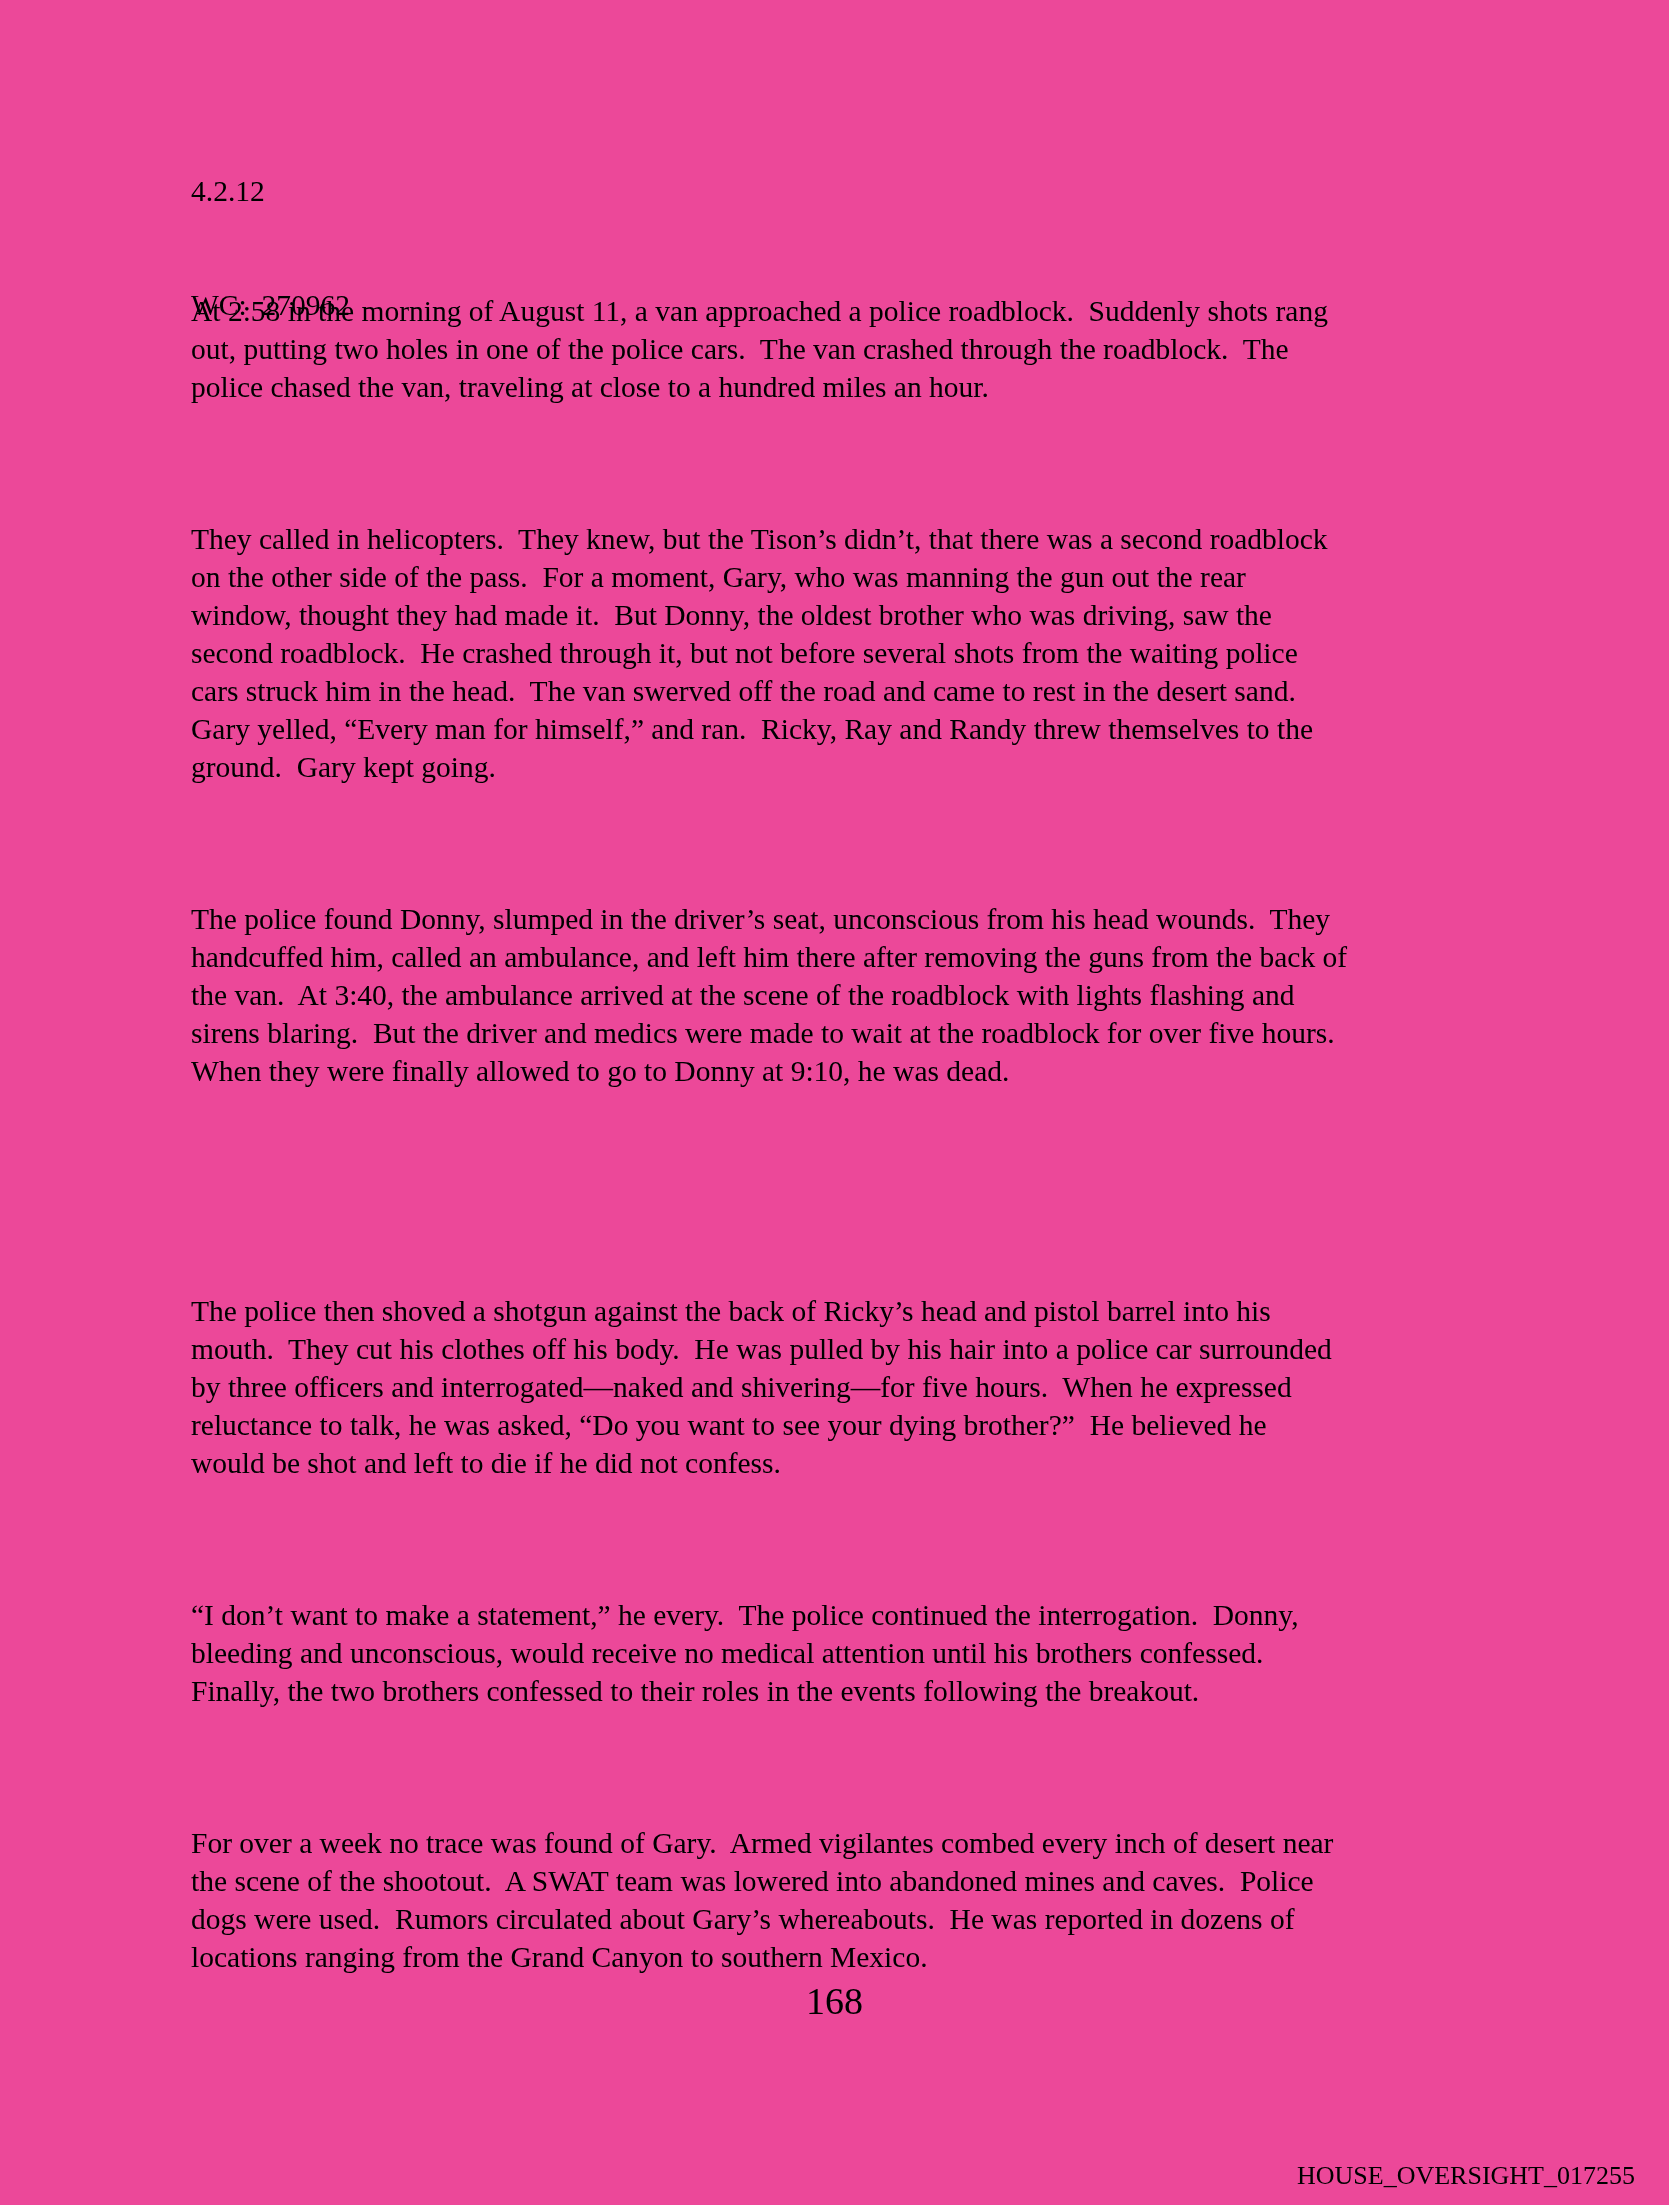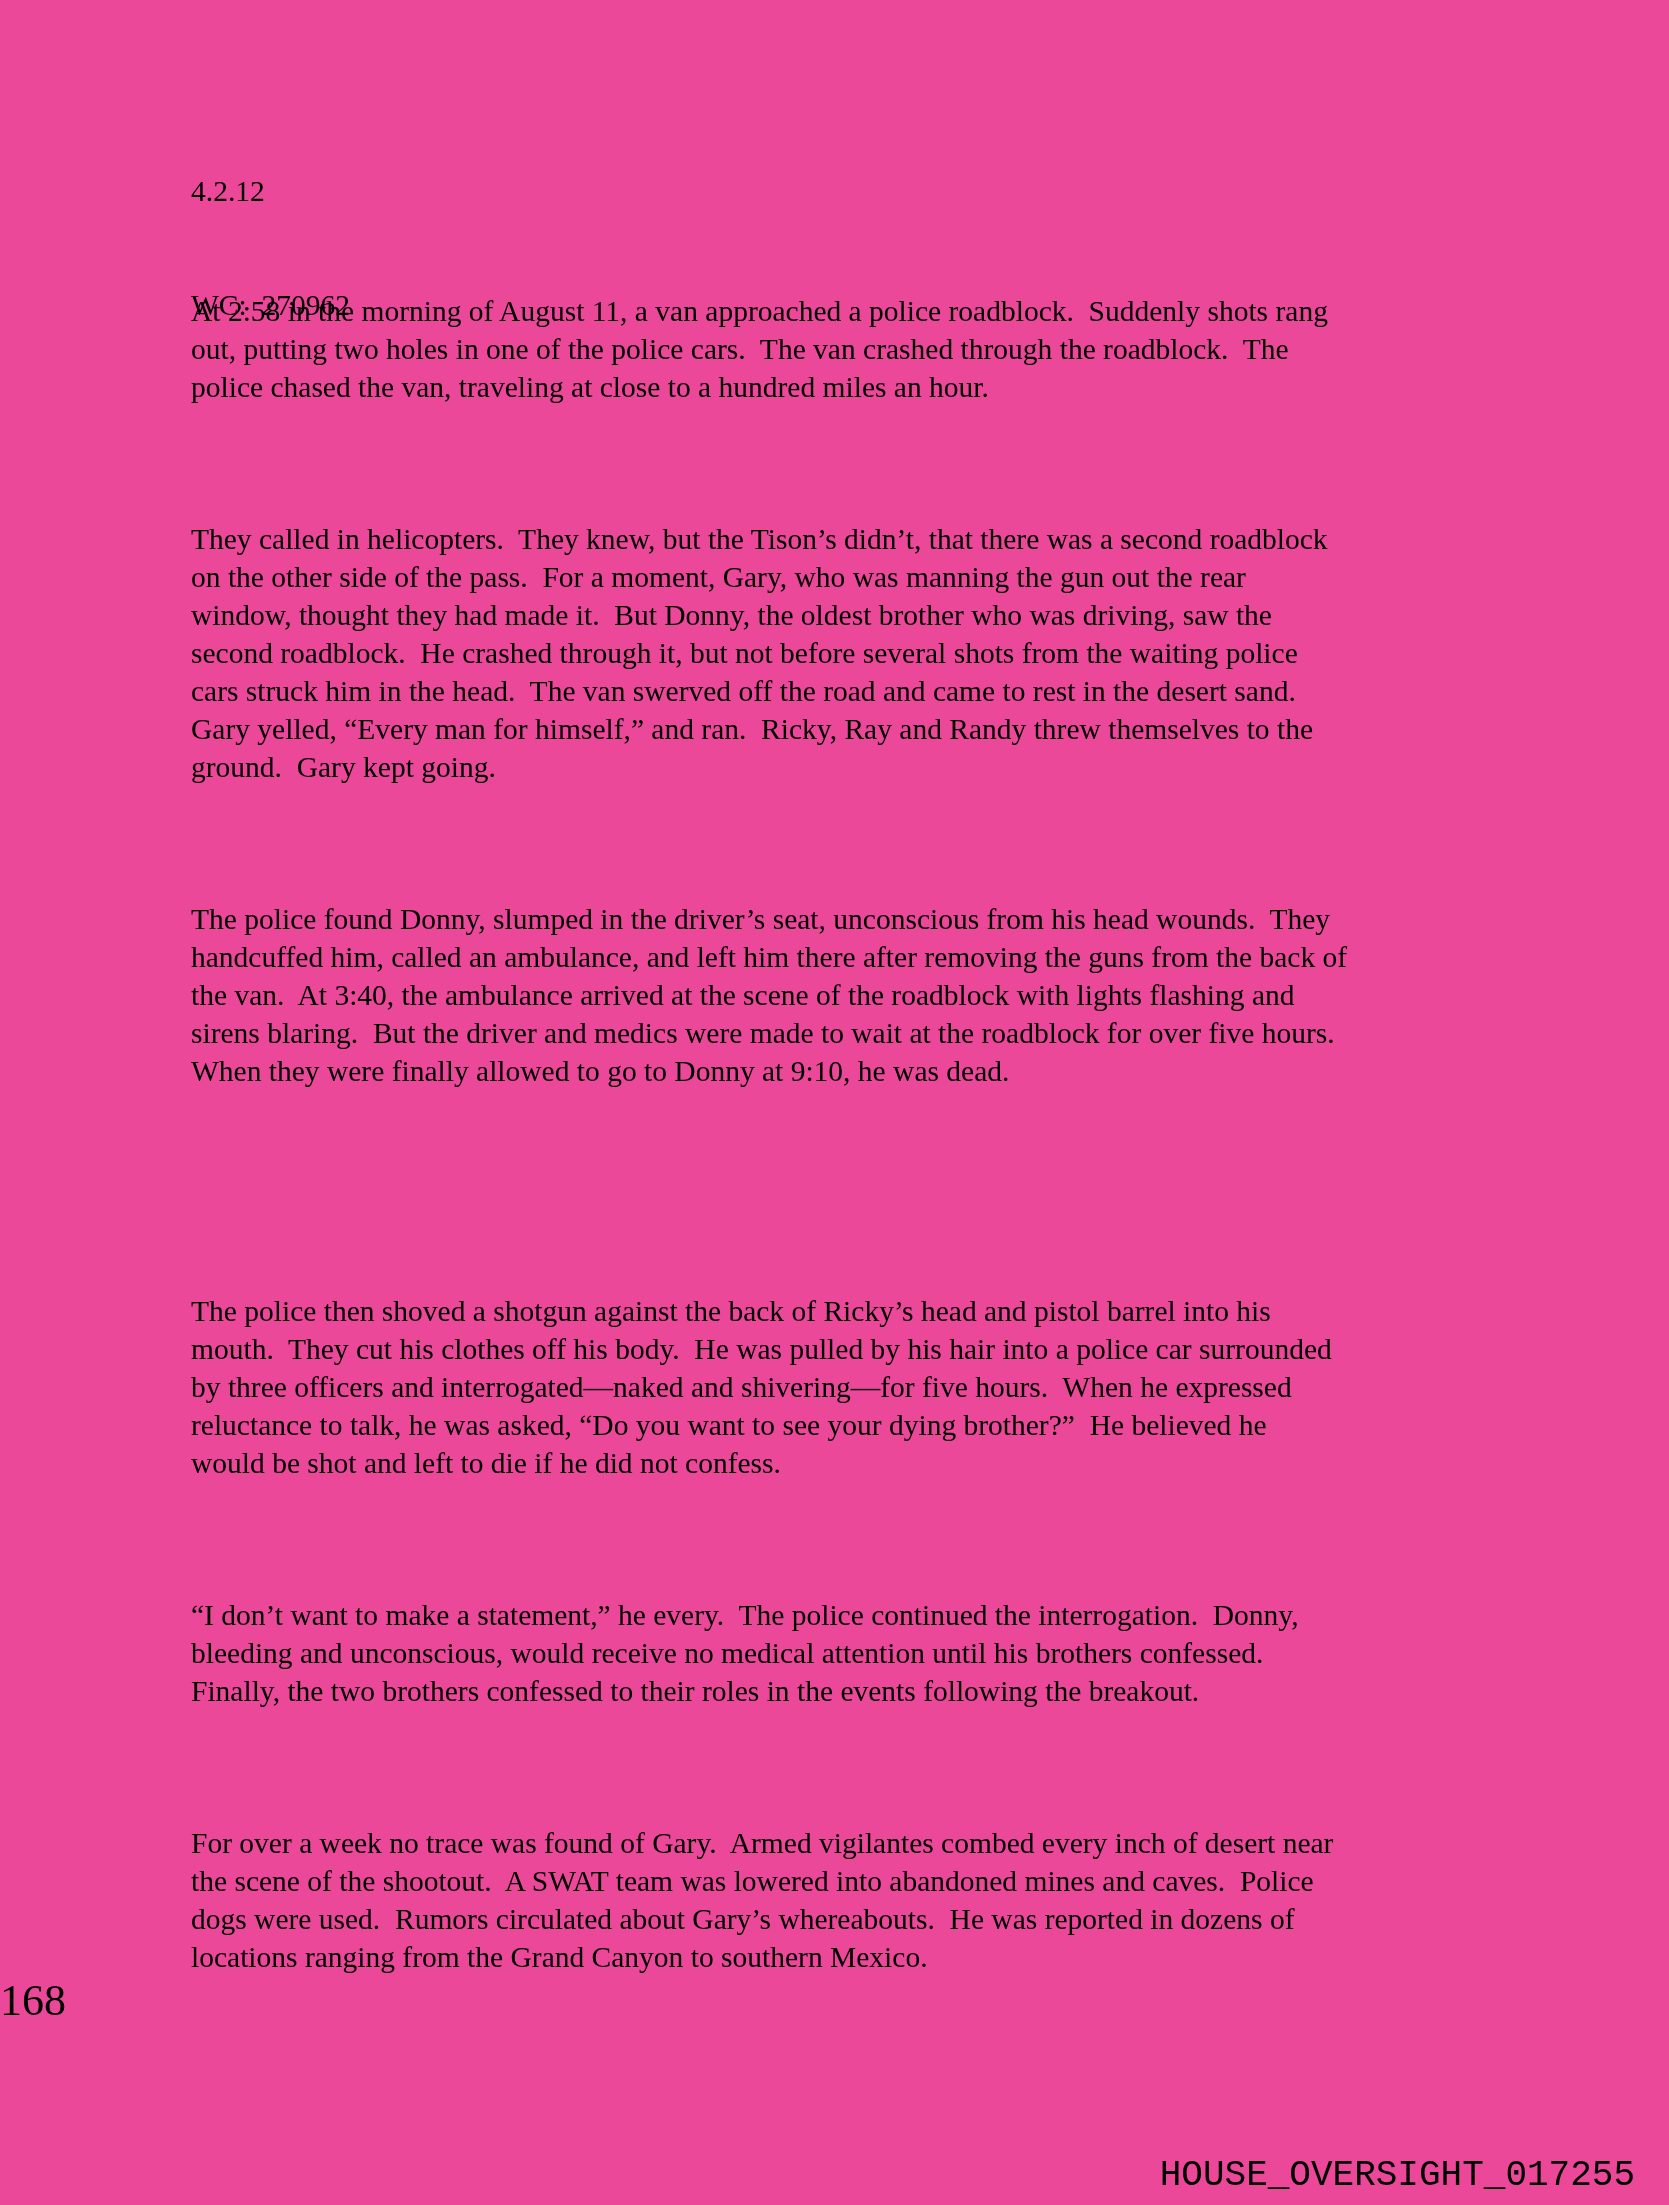--- a/index.html
+++ b/index.html
@@ -41,30 +41,30 @@
     margin: 0 0 38px 0;
   }
   .doc-body p.extra-gap {
     margin-top: 88px;
   }
   .page-number {
     position: absolute;
     top: 1982px;
     left: 0;
     width: 100%;
-    text-align: left;
-    font-size: 44px;
+    text-align: center;
+    font-size: 38px;
     line-height: 38px;
   }
   .bates-stamp {
     position: absolute;
     top: 2157px;
     right: 34px;
-    font-family: Liberation Mono, monospace;
-    font-size: 36px;
+    font-family: Liberation Serif, serif;
+    font-size: 26px;
     line-height: 38px;
     letter-spacing: 0px;
   }
 </style>
 </head>
 <body>
 
 <div class="page">
 
   <div class="doc-header">

